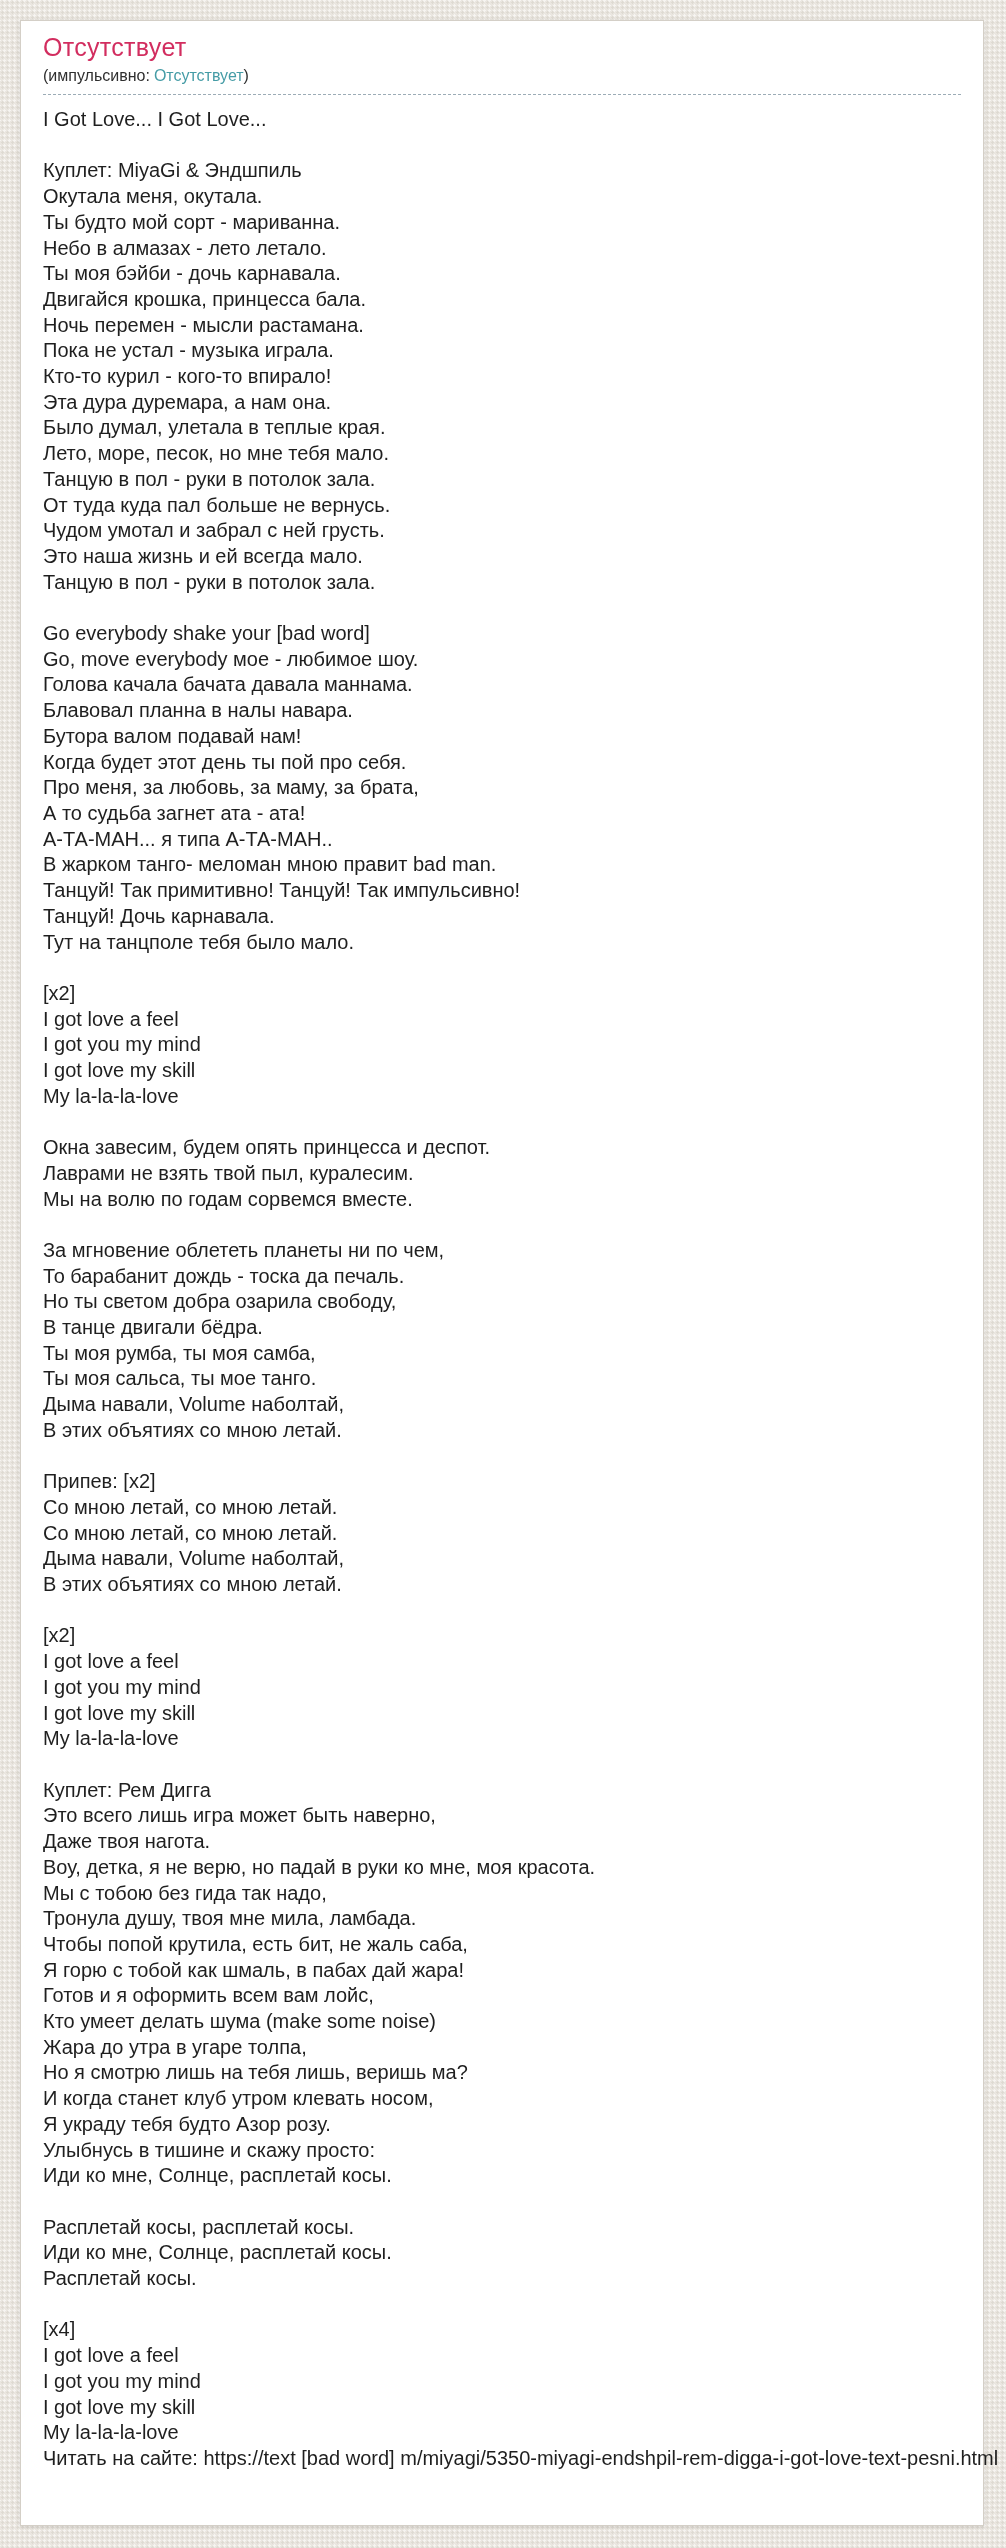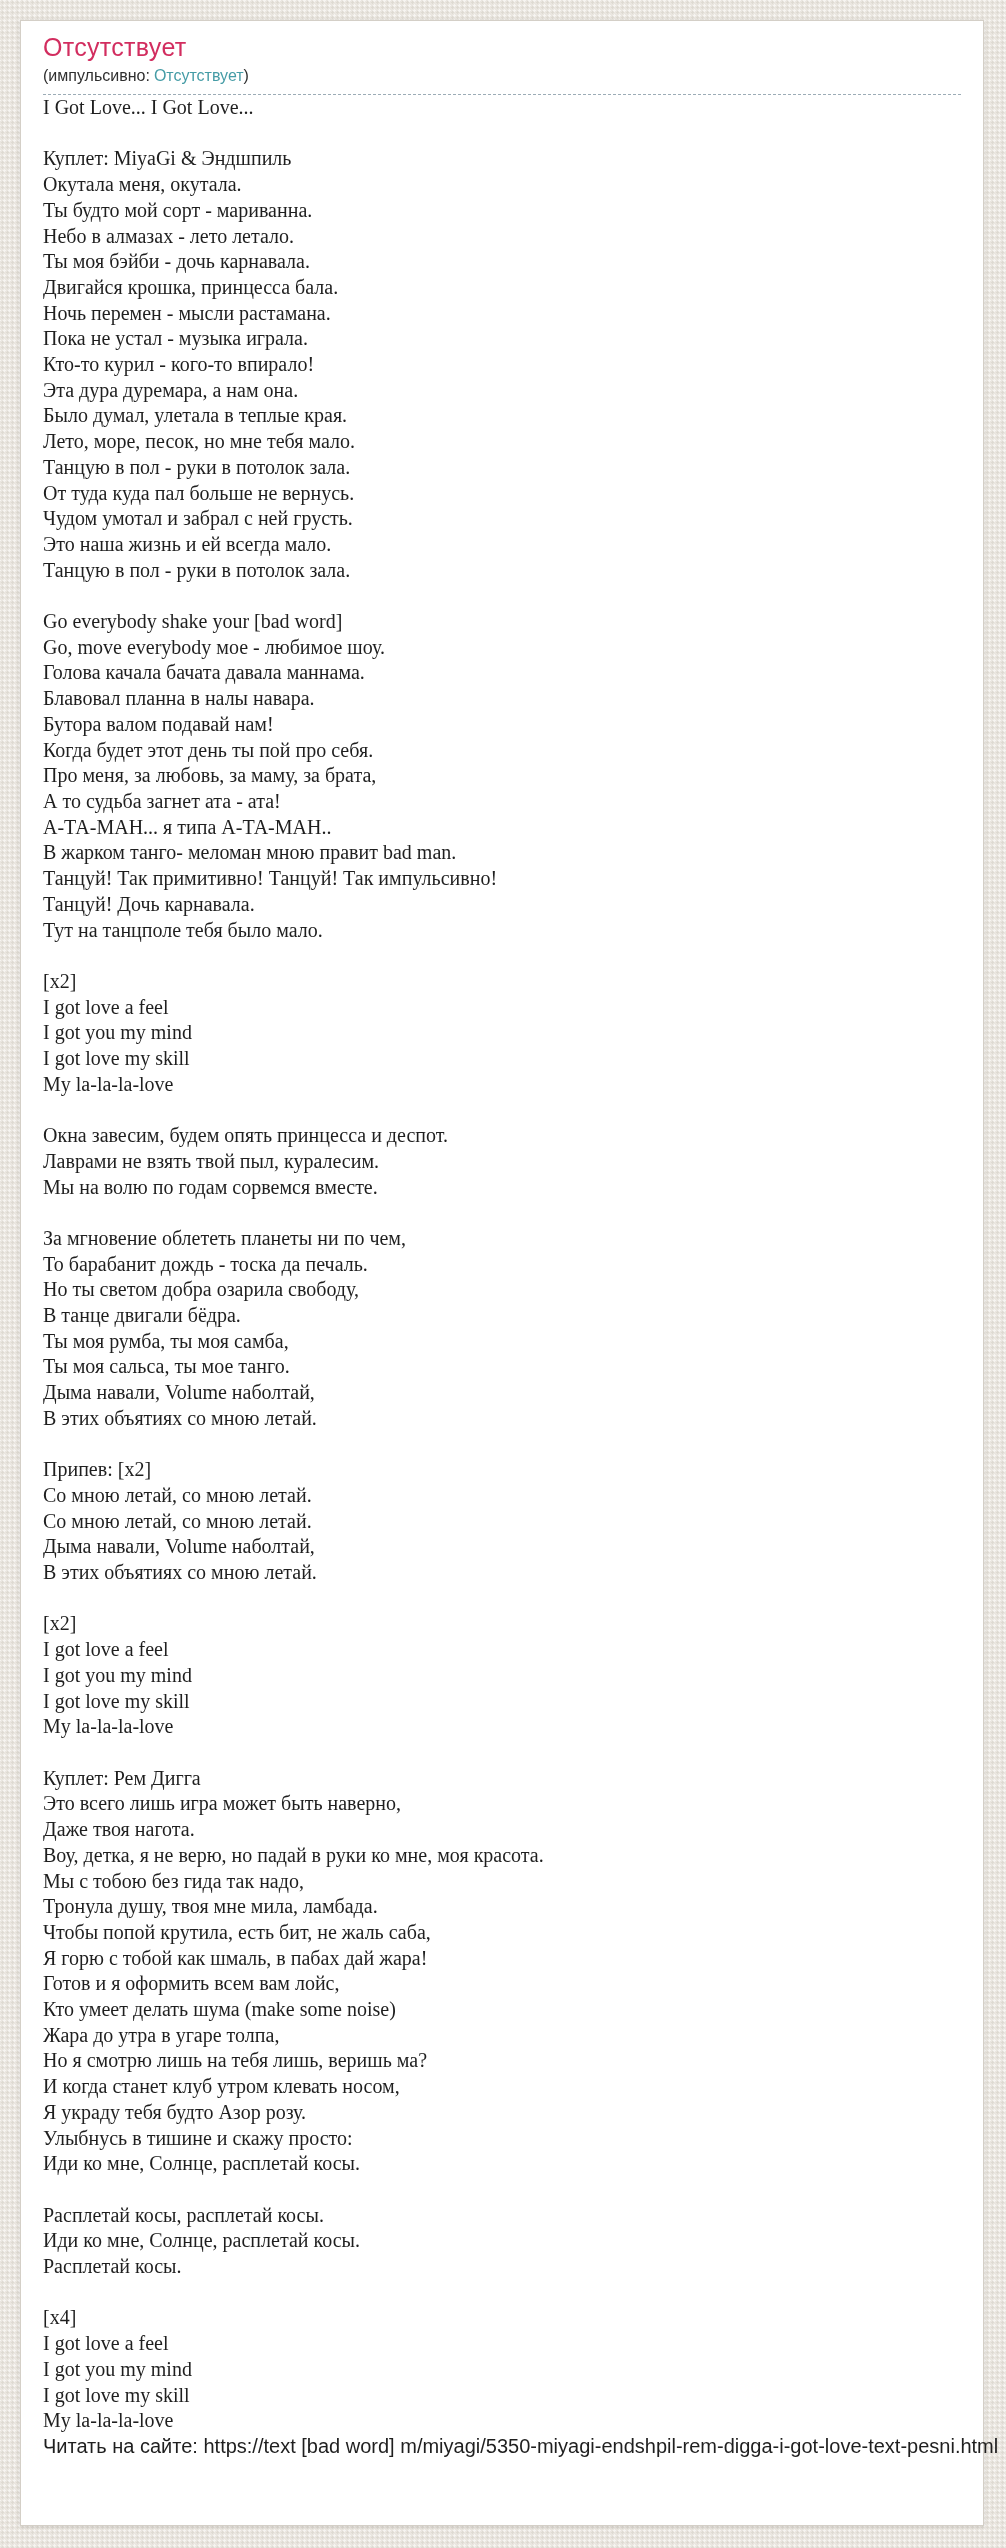--- a/index.html
+++ b/index.html
@@ -48,25 +48,25 @@
     line-height:20px;
     color:#2f2f2f;
   }
   .artist-link{
     color:var(--artist-link-color);
     text-decoration:none;
     cursor:pointer;
     margin-left:4px;
   }
   .lyrics{
+    margin-top:12px;
     font-size:20px;
     line-height:25.7px;
     color:var(--text-color);
     white-space:pre-line;
-    font-family:Liberation Serif, serif;
   }
   .read-line{
     font-size:20px;
     line-height:25.7px;
     color:var(--text-color);
     white-space:nowrap;
     overflow:visible;
   }
 </style>
 </head>

